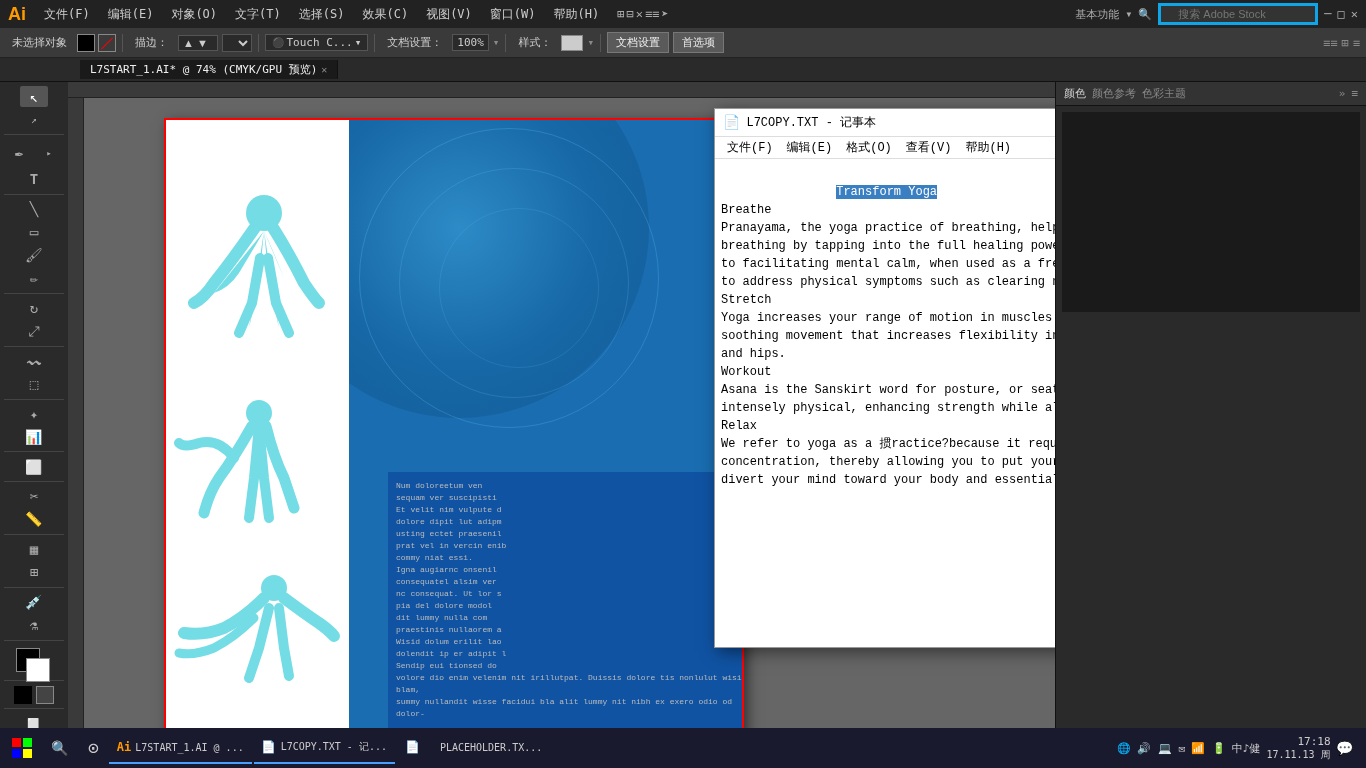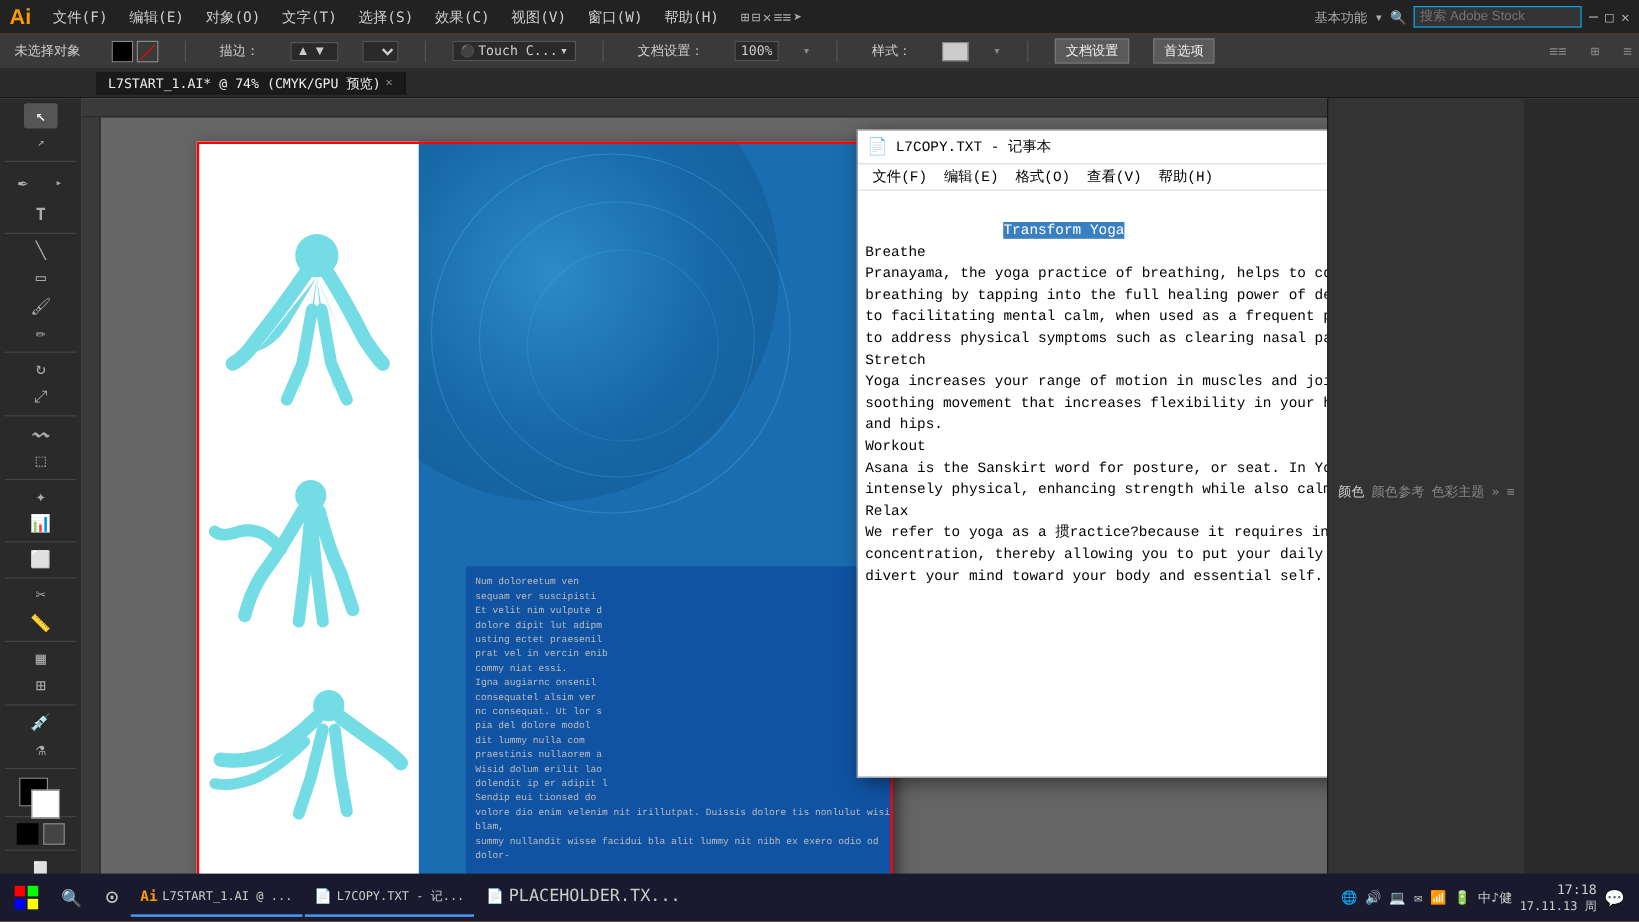--- a/index.html
+++ b/index.html
@@ -6,26 +6,26 @@
     body { width: 1366px; height: 768px; overflow: hidden; font-family: 'MS Gothic', monospace; background: #555; position: relative; }
 
     
     .ai-menubar {
       display: flex; align-items: center; height: 28px;
       background: #222; color: #ccc; font-size: 12px; padding: 0 8px; gap: 2px;
     }
     .ai-logo { color: #f90; font-size: 18px; font-weight: bold; margin-right: 8px; font-family: Arial; }
     .menu-item { padding: 2px 8px; cursor: pointer; white-space: nowrap; }
     .menu-right { margin-left: auto; display: flex; align-items: center; gap: 6px; }
-    .search-box { background: #333; border: 1px solid #0ea5e9; color: #ccc; padding: 2px 4px; font-size: 11px; width: 140px; }
+    .search-box { background: #333; border: 3px solid #0ea5e9; color: #ccc; padding: 2px 17px; font-size: 11px; width: 160px; }
 
     
     .ai-toolbar {
       display: flex; align-items: center; height: 30px;
-      background: #3a3a3a; border-bottom: 1px solid #222; padding: 0 6px; gap: 20px; font-size: 11px; color: #ccc;
+      background: #3a3a3a; border-bottom: 1px solid #222; padding: 0 6px; gap: 4px; font-size: 11px; color: #ccc;
     }
     .toolbar-item { padding: 2px 6px; white-space: nowrap; cursor: pointer; }
     .toolbar-sep { width: 1px; height: 18px; background: #555; margin: 0 2px; }
     .toolbar-input { background: #2a2a2a; border: 1px solid #555; color: #ccc; padding: 1px 4px; width: 50px; font-size: 11px; }
     .toolbar-select { background: #2a2a2a; border: 1px solid #555; color: #ccc; padding: 1px 4px; font-size: 11px; }
     .touch-dropdown {
       display: flex; align-items: center; gap: 2px;
       background: #2a2a2a; border: 1px solid #555; padding: 1px 6px; font-size: 11px; color: #ccc; cursor: pointer;
     }
     .opacity-box { background: #2a2a2a; border: 1px solid #555; padding: 1px 4px; color: #ccc; font-size: 11px; }
@@ -66,21 +66,21 @@
     .canvas-content { flex: 1; background: #666; position: relative; overflow: hidden; }
 
     
     .artboard {
       position: absolute; left: 80px; top: 20px;
       width: 580px; height: 640px;
       background: white; box-shadow: 4px 4px 12px rgba(0,0,0,0.5);
     }
 
     
-    .right-panels { width: 260px; background: #2a2a2a; display: flex; flex-direction: row; border-left: 1px solid #111; flex-shrink: 0; }
+    .right-panels { width: 311px; background: #2a2a2a; display: flex; flex-direction: column; border-left: 1px solid #111; flex-shrink: 0; }
     .panel-header { display: flex; align-items: center; padding: 4px 8px; background: #333; border-bottom: 1px solid #111; font-size: 11px; color: #ccc; gap: 6px; }
     .panel-body { padding: 6px; font-size: 10px; color: #aaa; }
 
     
     .notepad-window {
       position: absolute;
       top: 10px; left: 0px;
       width: 660px; height: 540px;
       background: #fff; border: 1px solid #999;
       box-shadow: 4px 4px 16px rgba(0,0,0,0.5);
@@ -124,21 +124,21 @@
     .artboard-border { position: absolute; top: 0; left: 0; right: 0; bottom: 0; border: 2px solid #f00; pointer-events: none; z-index: 10; }
 
     
     .color-swatch-black { width: 18px; height: 18px; background: #000; border: 1px solid #888; }
     .color-swatch-none { width: 18px; height: 18px; background: transparent; border: 1px solid #888; position: relative; }
     .color-swatch-none::after { content: ''; position: absolute; top: 8px; left: 0; right: 0; height: 1px; background: #f00; transform: rotate(-45deg); }
   </style>
 </head>
 <body>
 
-<div style="width:1366px;height:768px;overflow:hidden;position:relative;background:#a16207;">
+<div style="width:1366px;height:768px;overflow:hidden;position:relative;background:#fde047;">
 
   <div class="ai-menubar">
     <span class="ai-logo">Ai</span>
     <span class="menu-item">文件(F)</span>
     <span class="menu-item">编辑(E)</span>
     <span class="menu-item">对象(O)</span>
     <span class="menu-item">文字(T)</span>
     <span class="menu-item">选择(S)</span>
     <span class="menu-item">效果(C)</span>
     <span class="menu-item">视图(V)</span>
@@ -412,21 +412,21 @@
     <div class="taskbar-app active">
       <span style="color:#f90;font-size:12px;font-weight:bold;">Ai</span>
       <span style="font-size:10px;">L7START_1.AI @ ...</span>
     </div>
     <div class="taskbar-app active">
       <span style="font-size:12px;">📄</span>
       <span style="font-size:10px;">L7COPY.TXT - 记...</span>
     </div>
     <div class="taskbar-app">
       <span style="font-size:12px;">📄</span>
-      <span style="font-size:14px;">PLACEHOLDER.TX...</span>
+      <span style="font-size:10px;margin-left:16px;">PLACEHOLDER.TX...</span>
     </div>
 
     <div class="taskbar-right">
       <span style="font-size:11px;">🌐 🔊 💻 ✉ 📶 🔋</span>
       <span style="font-size:11px;">中♪健</span>
       <div class="taskbar-time">
         <div class="time">17:18</div>
         <div class="date">17.11.13 周</div>
       </div>
       <span style="font-size:14px;">💬</span>

